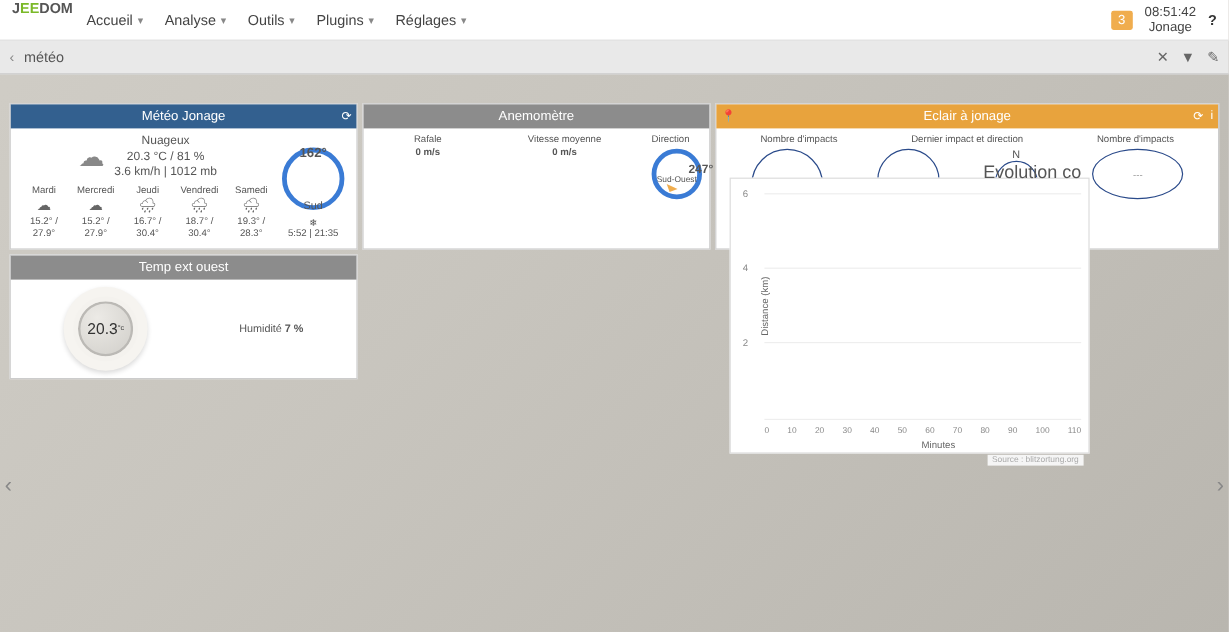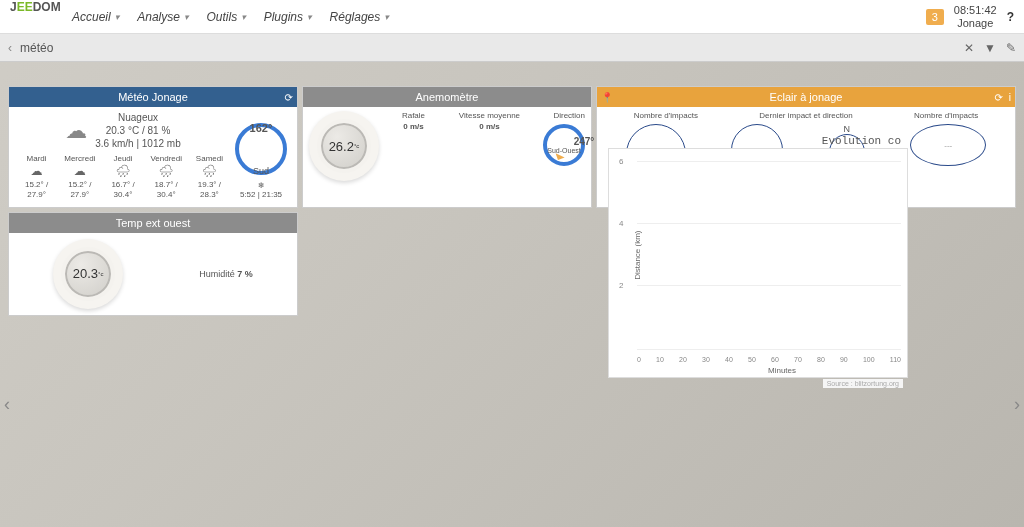--- a/index.html
+++ b/index.html
@@ -1,21 +1,21 @@
 <!DOCTYPE html>
 <html><head>
 <meta charset="utf-8">
 <style>
   * { box-sizing: border-box; margin: 0; padding: 0; font-family: -apple-system, Helvetica, Arial, sans-serif; }
   body { width: 1024px; height: 527px; background: #d8d5d0; overflow: hidden; position: relative; }
   .bgphoto { position: absolute; inset: 0; background: linear-gradient(135deg, #d0cdc6 0%, #c8c5be 40%, #b9b6af 100%); filter: blur(0.5px); }
   .topbar { position: relative; height: 34px; background: #fff; display: flex; padding: 0 10px; font-size: 12px; color: #444; border-bottom: 1px solid #ddd; }
   .logo { width: 52px; height: 20px; margin-right: 10px; font-weight: bold; color: #555; }
   .logo b { color: #7bb928; }
-  .menu { display: flex; gap: 18px; font-style: italic; }
+  .menu { display: flex; gap: 18px; }
   .menu-item { cursor: pointer; display: flex; align-items: center; gap: 4px; }
   .menu-item::after { content: "▾"; font-size: 9px; color: #888; }
   .top-right { margin-left: auto; display: flex; align-items: center; gap: 10px; }
   .badge { background: #f0ad4e; color: #fff; padding: 2px 6px; border-radius: 2px; font-size: 11px; }
   .clockblock { text-align: center; line-height: 1.1; font-size: 11px; }
   .helpicon { color: #333; font-weight: bold; }
   .searchbar { position: relative; height: 28px; background: #e9e9e9; display: flex; align-items: center; padding: 0 8px; font-size: 12px; color: #555; border-bottom: 1px solid #ccc; }
   .searchbar span.chev { color: #888; margin-right: 8px; }
   .searchbar .srch { flex: 1; }
   .searchbar .ricons { display: flex; gap: 10px; color: #666; }
@@ -41,21 +41,21 @@
   .compass { width: 52px; height: 52px; border: 4px solid #3a7bd5; border-radius: 50%; display: flex; flex-direction: column; align-items: center; justify-content: center; font-size: 9px; position: relative; margin: 6px 4px 0 4px; gap: 32px; }
   .compass .deg { font-weight: bold; font-size: 11px; }
   .meteo-right { font-size: 8px; text-align: center; margin-top: 6px; }
   
   .anemo { width: 290px; }
   .anemo-body { padding: 4px 6px; display: flex; align-items: flex-start; gap: 6px; font-size: 8px; color: #555; text-align: center; }
   .gauge { width: 54px; height: 54px; border-radius: 50%; background: radial-gradient(circle at 35% 30%, #eceae6, #cfcdc8); border: 4px solid #f4f2ee; display: flex; align-items: center; justify-content: center; font-family: monospace; font-size: 13px; color: #333; position: relative; box-shadow: inset 0 0 0 2px #bbb9b5; }
   .gauge-outer { width: 70px; height: 70px; border-radius: 50%; background: #f6f4f0; display: flex; align-items: center; justify-content: center; box-shadow: 0 2px 4px rgba(0,0,0,.15); }
   .anemo .lbl { font-size: 8px; color: #555; margin-bottom: 2px; }
   .anemo .val { font-weight: bold; }
-  .dircol { display: flex; flex-direction: column; align-items: flex-end; }
+  .dircol { display: flex; flex-direction: column; align-items: flex-start; }
   .compass2 { width: 42px; height: 42px; border: 4px solid #3a7bd5; border-radius: 50%; display: flex; flex-direction: column; align-items: center; justify-content: center; font-size: 7px; margin-top: 2px; position: relative; }
   .compass2 .deg { font-weight: bold; font-size: 10px; margin-left: 40px; }
   .compass2::before { content: ""; position: absolute; border: 5px solid transparent; border-top-color: #f0ad4e; bottom: -3px; left: 6px; transform: rotate(25deg); }
   
   .eclair { flex: 1; min-width: 300px; }
   .eclair-body { padding: 4px 6px; font-size: 9px; color: #555; }
   .eclair-top { display: flex; justify-content: space-around; align-items: flex-start; }
   .circle { border: 1px solid #2a4a8a; border-radius: 50%; display: flex; align-items: center; justify-content: center; font-size: 8px; color: #999; }
   .c1 { width: 60px; height: 60px; }
   .c2 { width: 52px; height: 52px; }
@@ -68,21 +68,21 @@
   .spark { width: 70px; height: 30px; margin: 6px auto 0 auto; position: relative; border-left: 1px dotted #aaa; border-bottom: 1px dotted #aaa; }
   .spark.flat::after { content: ""; position: absolute; left: 0; right: 0; bottom: 0; border-top: 1px solid #29b6c6; }
   .spark.wave { overflow: hidden; }
   .spark.wave svg { position: absolute; left: 0; bottom: 0; }
   
   .tempext { width: 290px; }
   .tempext-body { padding: 6px; display: flex; align-items: center; justify-content: space-around; font-size: 9px; color: #555; }
   
   .evochart { position: absolute; top: 148px; left: 608px; width: 300px; height: 230px; background: #fff; border: 1px solid #ddd; padding: 6px 6px 2px 28px; }
   .evochart .ylabel { position: absolute; left: 4px; top: 50%; transform: rotate(-90deg) translateX(25%); font-size: 8px; color: #666; }
-  .evochart .title { position: absolute; top: -14px; right: 6px; font-size: 11px; color: #555; font-family: Liberation Mono, monospace; }
+  .evochart .title { position: absolute; top: -14px; right: 6px; font-size: 15px; color: #555; }
   .evochart .grid { position: absolute; left: 28px; right: 6px; top: 12px; bottom: 28px; }
   .evochart .gl { position: absolute; left: 0; right: 0; border-top: 1px solid #eee; font-size: 8px; color: #888; }
   .evochart .gl span { position: absolute; left: -18px; top: -5px; }
   .evochart .xaxis { position: absolute; left: 28px; right: 6px; bottom: 14px; display: flex; justify-content: space-between; font-size: 7px; color: #888; }
   .evochart .xlabel { position: absolute; left: 0; right: 0; bottom: 2px; text-align: center; font-size: 8px; color: #666; padding-left: 48px; }
   .evochart .src { position: absolute; right: 4px; bottom: -11px; font-size: 7px; color: #aaa; background: #f5f5f5; padding: 1px 4px; }
   .pager { position: absolute; top: 394px; left: 0; right: 0; display: flex; justify-content: space-between; padding: 0 4px; font-size: 18px; color: #888; }
 </style>
 </head>
 <body>
@@ -191,26 +191,20 @@
           <div>5:52 | 21:35</div>
         </div>
       </div>
     </div>
 
     <div class="card anemo">
       <div class="card-hd hd-grey">
           <span>Anemomètre</span>
         </div>
       <div class="anemo-body">
-        <div class="gauge-outer">
-            <div class="gauge">
-              <span>26.2</span>
-              <sup style="font-size:6px;">°c</sup>
-            </div>
-          </div>
         <div style="flex:1;display:flex;justify-content:space-around;">
           <div><div class="lbl">Rafale</div><span class="val">0 m/s</span></div>
           <div><div class="lbl">Vitesse moyenne</div><span class="val">0 m/s</span></div>
         </div>
         <div class="dircol">
           <div class="lbl">Direction</div>
           <div class="compass2">
             <span class="deg">247°</span>
             <span>Sud-Ouest</span>
           </div>

